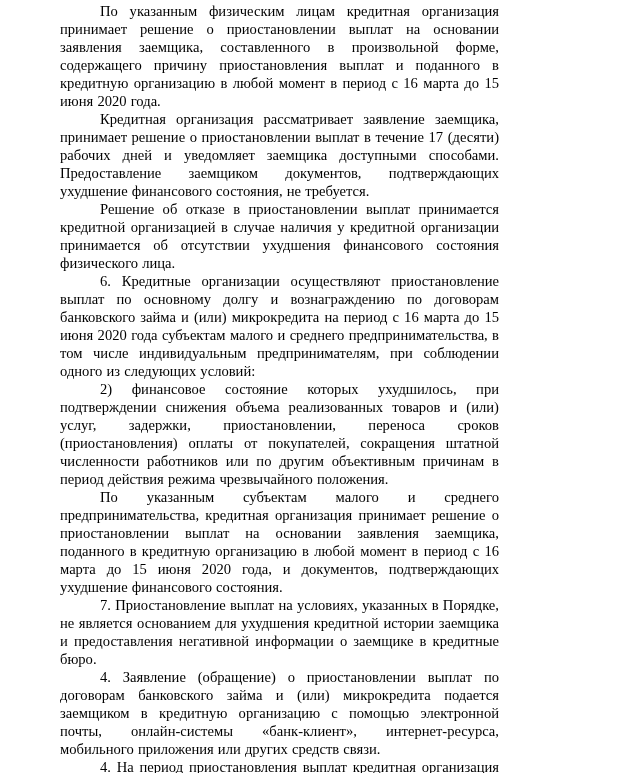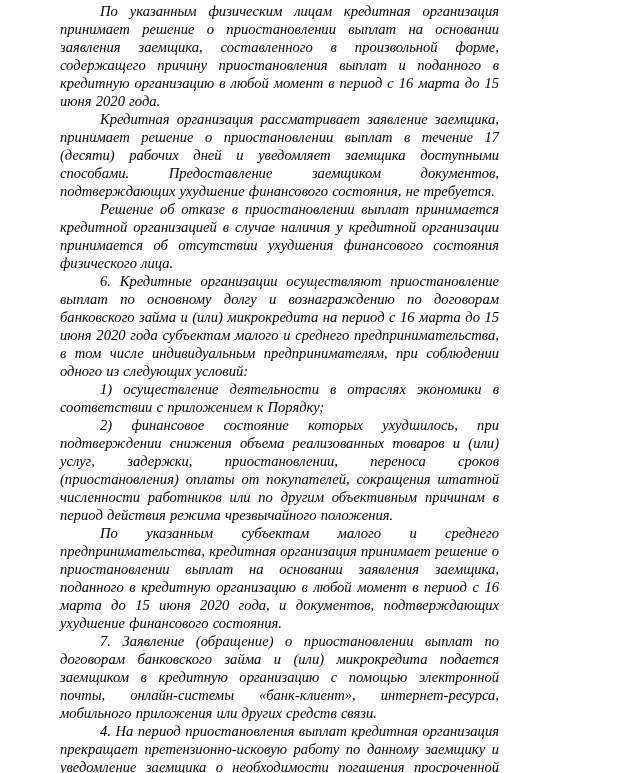--- a/index.html
+++ b/index.html
@@ -12,39 +12,38 @@
     height: 773px;
     overflow: hidden;
     font-family: "Liberation Serif", "DejaVu Serif", serif;
   }
   .page {
     box-sizing: border-box;
     width: 533px;
     height: 773px;
     padding: 2px 34px 16px 60px;
     background: #ffffff;
-    font-style: italic;
   }
   .page p {
     margin: 0;
     padding: 0;
     color: #000000;
     font-size: 14.6px;
     line-height: 18px;
     text-align: justify;
     text-indent: 40px;
     word-spacing: 0.5px;
   }
 </style>
 </head>
 <body>
 
 <main class="page">
   <p>По указанным физическим лицам кредитная организация принимает решение о приостановлении выплат на основании заявления заемщика, составленного в произвольной форме, содержащего причину приостановления выплат и поданного в кредитную организацию в любой момент в период с 16 марта до 15 июня 2020 года.</p>
   <p>Кредитная организация рассматривает заявление заемщика, принимает решение о приостановлении выплат в течение 17 (десяти) рабочих дней и уведомляет заемщика доступными способами. Предоставление заемщиком документов, подтверждающих ухудшение финансового состояния, не требуется.</p>
   <p>Решение об отказе в приостановлении выплат принимается кредитной организацией в случае наличия у кредитной организации принимается об отсутствии ухудшения финансового состояния физического лица.</p>
   <p>6. Кредитные организации осуществляют приостановление выплат по основному долгу и вознаграждению по договорам банковского займа и (или) микрокредита на период с 16 марта до 15 июня 2020 года субъектам малого и среднего предпринимательства, в том числе индивидуальным предпринимателям, при соблюдении одного из следующих условий:</p>
-  <p>1) осуществление деятельности в отраслях экономики в соответствии с приложением к Порядку;</p>
   <p>2) финансовое состояние которых ухудшилось, при подтверждении снижения объема реализованных товаров и (или) услуг, задержки, приостановлении, переноса сроков (приостановления) оплаты от покупателей, сокращения штатной численности работников или по другим объективным причинам в период действия режима чрезвычайного положения.</p>
   <p>По указанным субъектам малого и среднего предпринимательства, кредитная организация принимает решение о приостановлении выплат на основании заявления заемщика, поданного в кредитную организацию в любой момент в период с 16 марта до 15 июня 2020 года, и документов, подтверждающих ухудшение финансового состояния.</p>
-  <p>7. Заявление (обращение) о приостановлении выплат по договорам банковского займа и (или) микрокредита подается заемщиком в кредитную организацию с помощью электронной почты, онлайн-системы «банк-клиент», интернет-ресурса, мобильного приложения или других средств связи.</p>
+  <p>7. Приостановление выплат на условиях, указанных в Порядке, не является основанием для ухудшения кредитной истории заемщика и предоставления негативной информации о заемщике в кредитные бюро.</p>
+  <p>4. Заявление (обращение) о приостановлении выплат по договорам банковского займа и (или) микрокредита подается заемщиком в кредитную организацию с помощью электронной почты, онлайн-системы «банк-клиент», интернет-ресурса, мобильного приложения или других средств связи.</p>
   <p>4. На период приостановления выплат кредитная организация прекращает претензионно-исковую работу по данному заемщику и уведомление заемщика о необходимости погашения просроченной задолженности. Банк вправе отказать</p>
 </main>
 
 </body></html>

